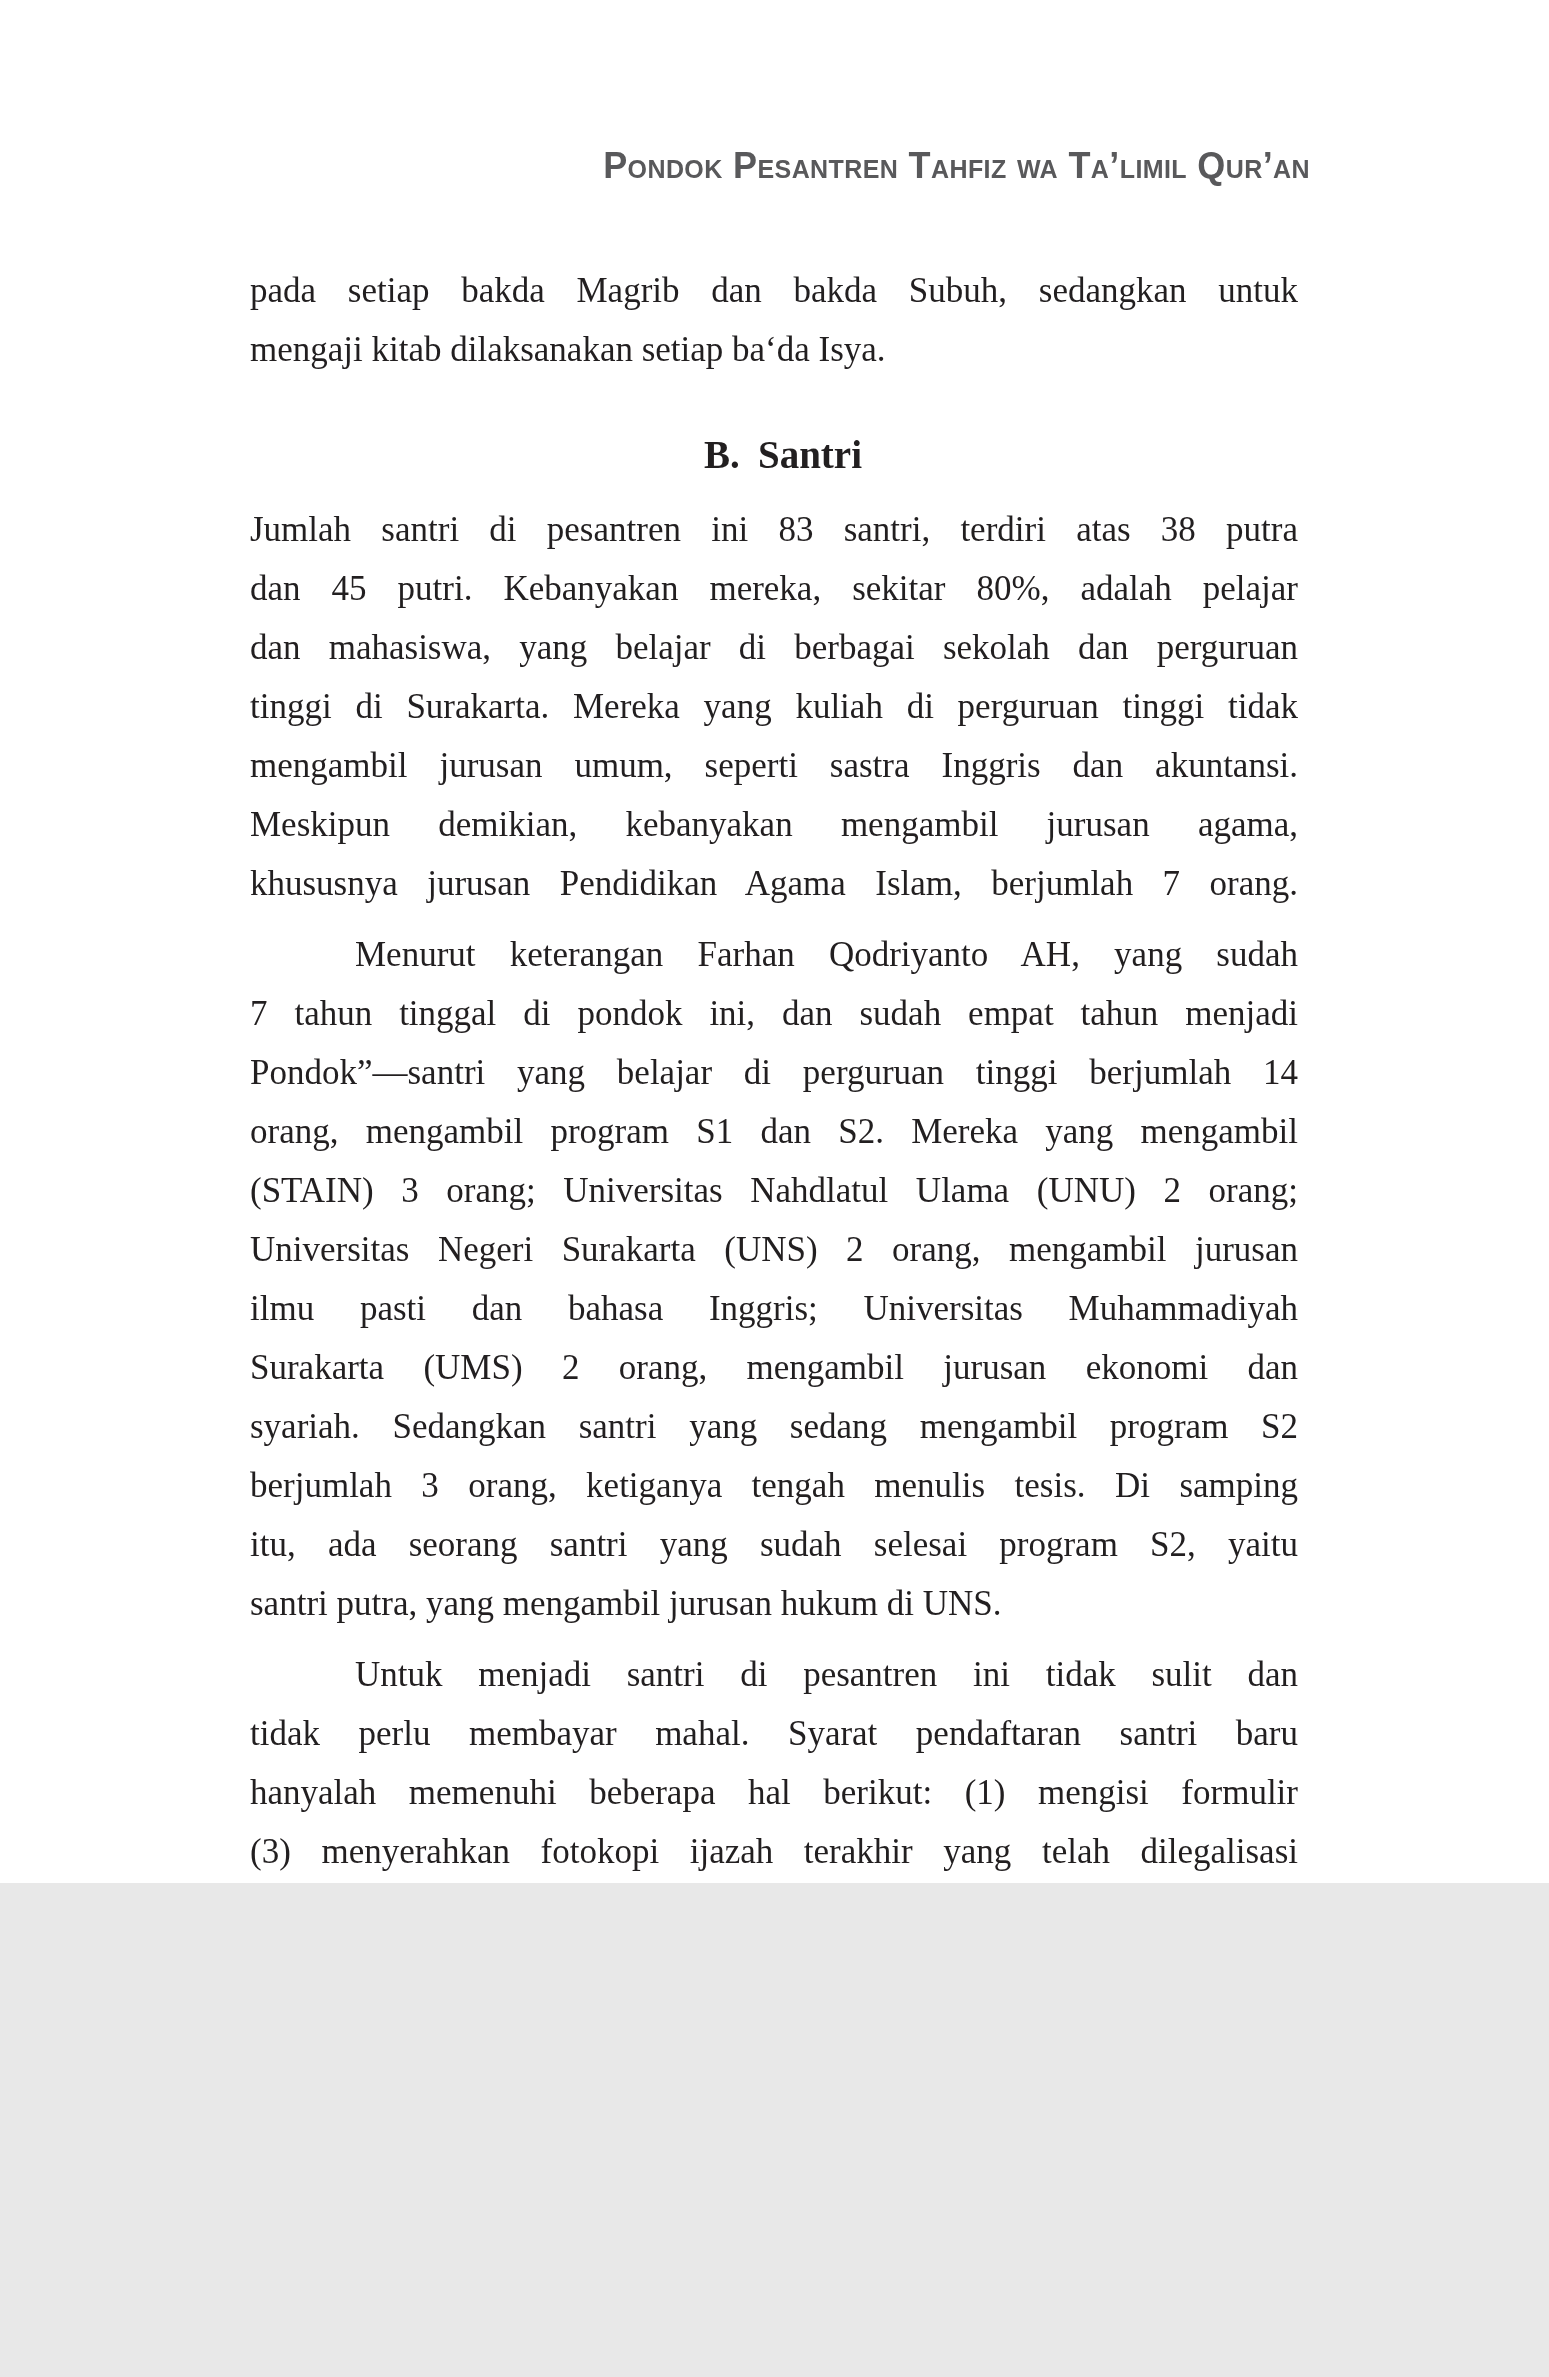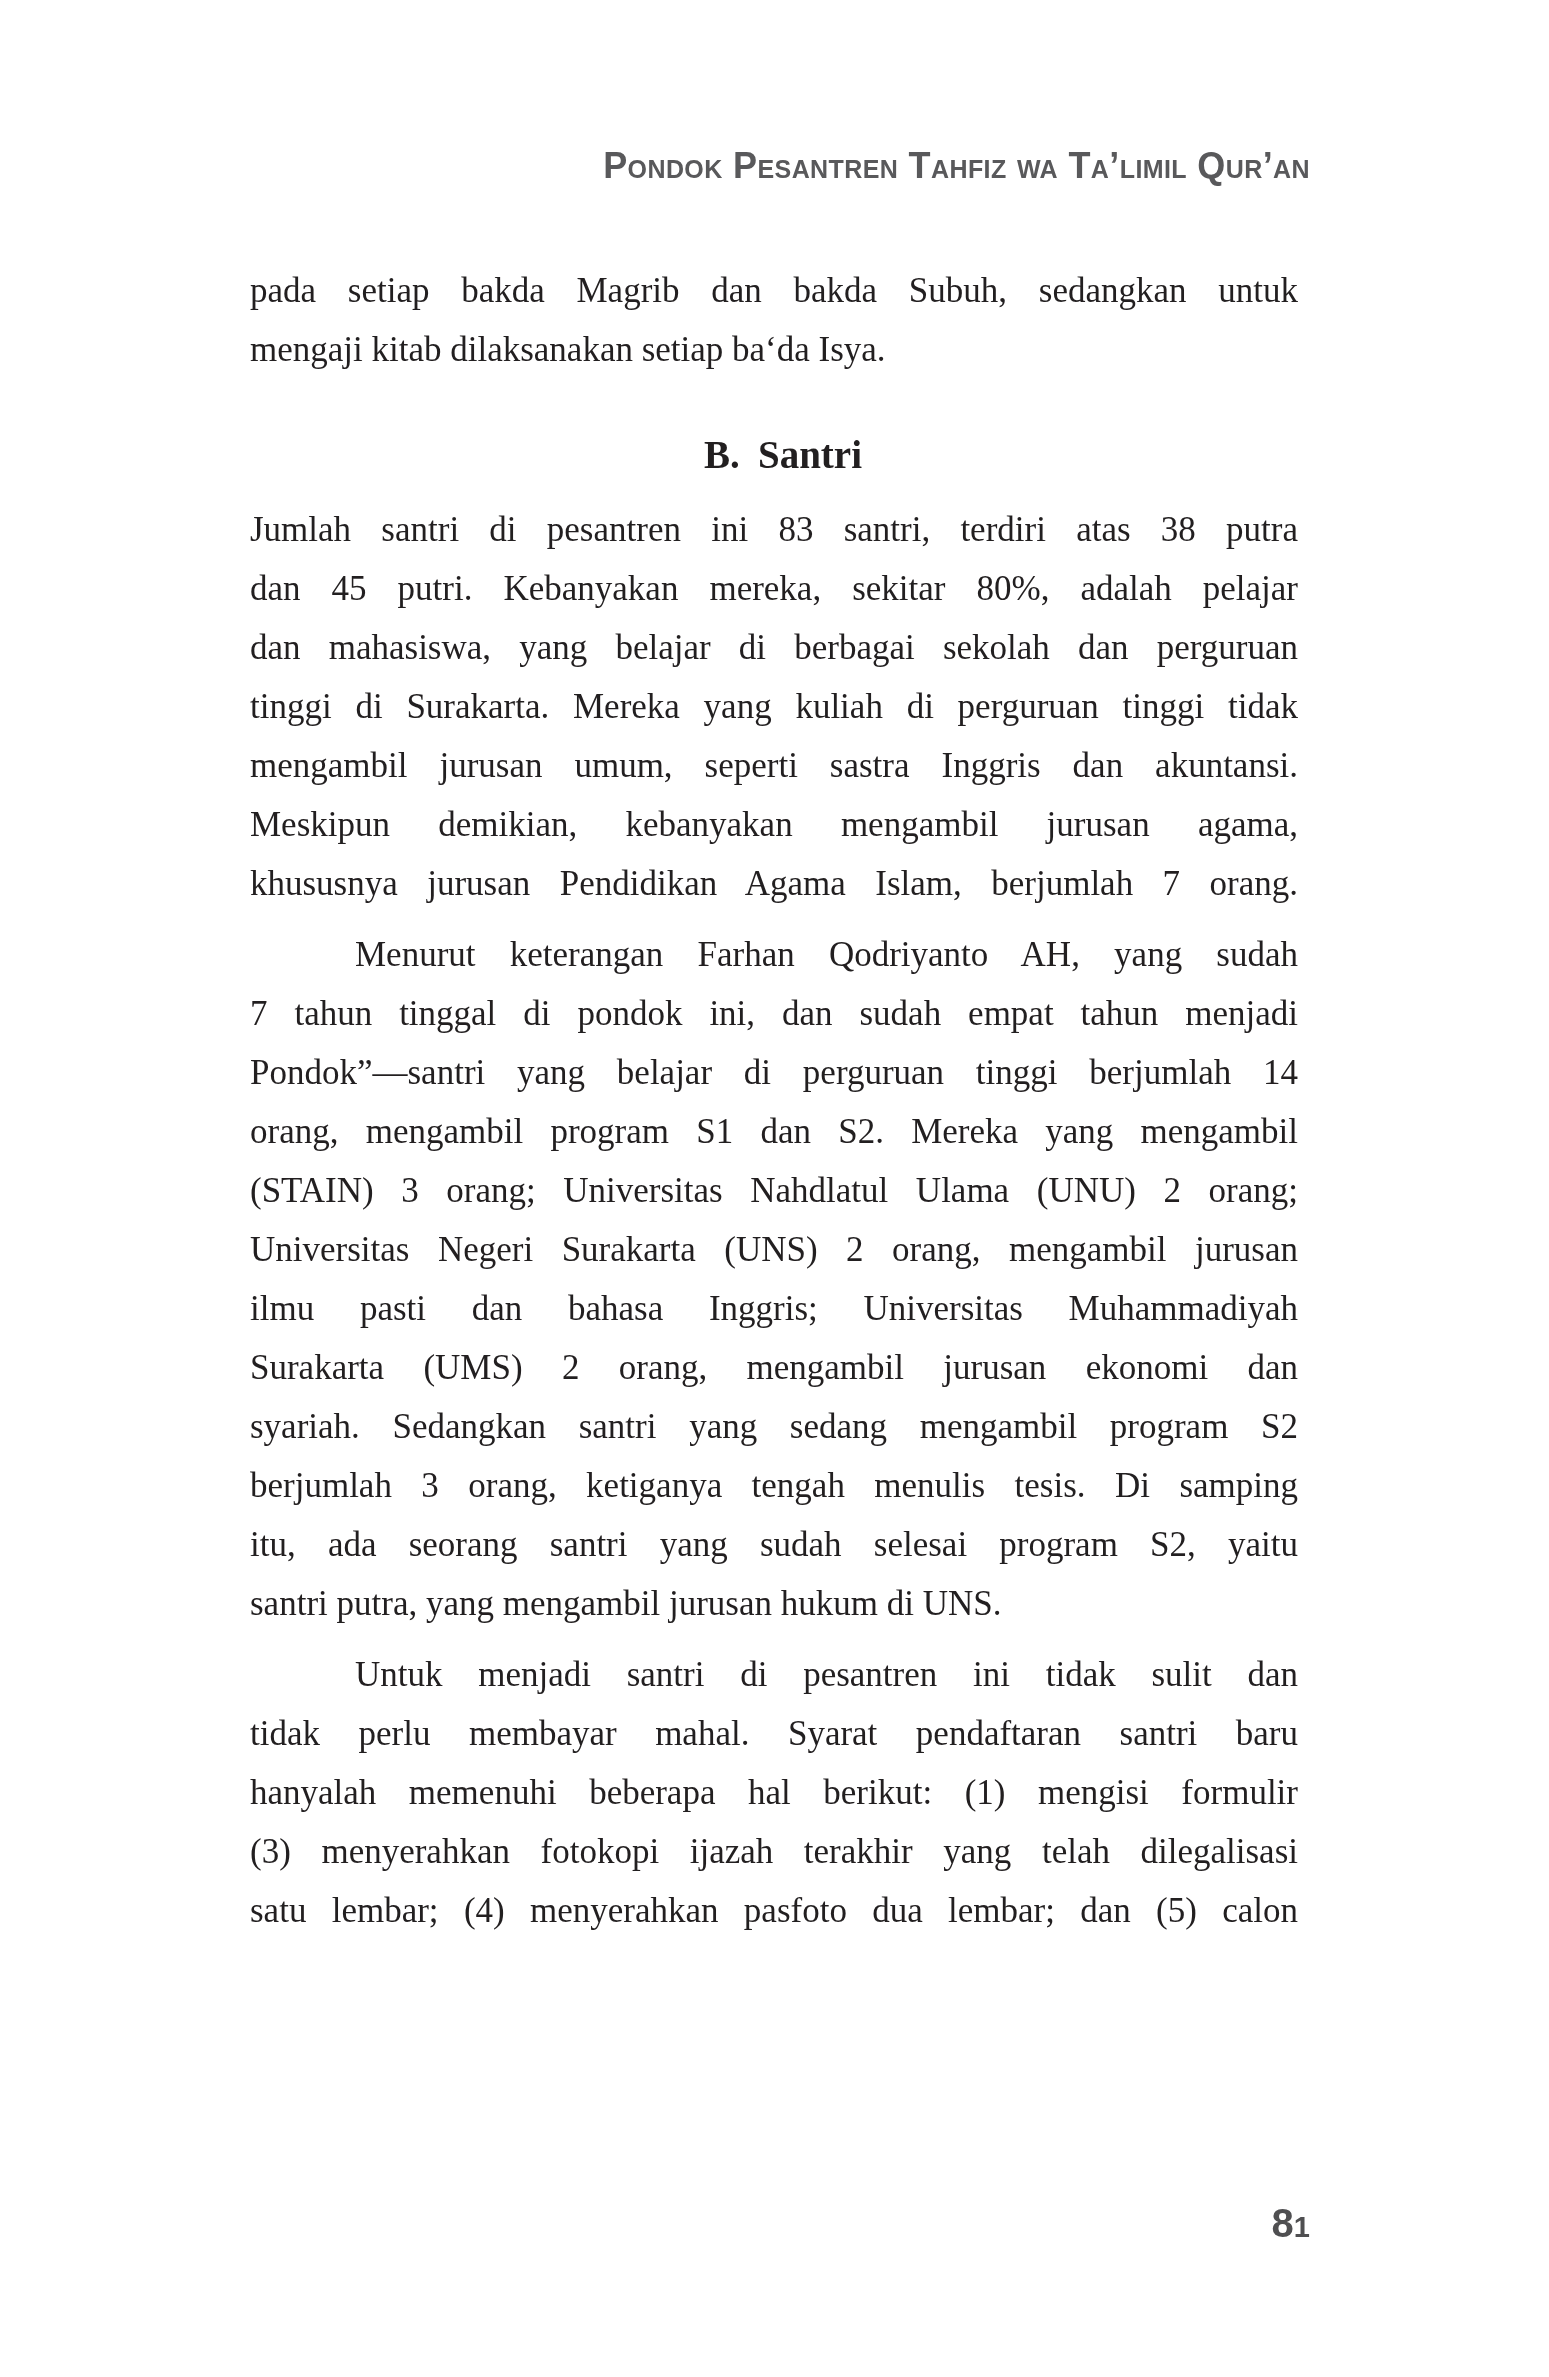--- a/index.html
+++ b/index.html
@@ -4,21 +4,21 @@
 <style>
   :root{
     --body-text:#221f20;
     --header-text:#59595b;
     --pagenum-text:#4f4f51;
     --paper:#ffffff;
   }
   html,body{margin:0;padding:0;background:#e8e8e8;}
   .page{
     position:relative;
-    width:1549px;height:2377px;
+    width:1549px;height:1883px;
     background:var(--paper);
     margin:0 auto;
     overflow:hidden;
     font-family:"Liberation Serif", serif;
   }
   .running-header{
     position:absolute;
     top:148px;right:239px;
     font-family:"Liberation Sans", sans-serif;
     font-weight:bold;

